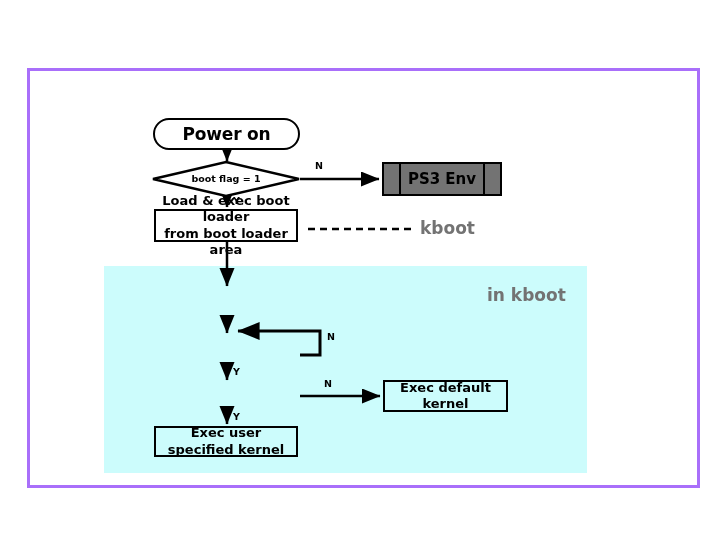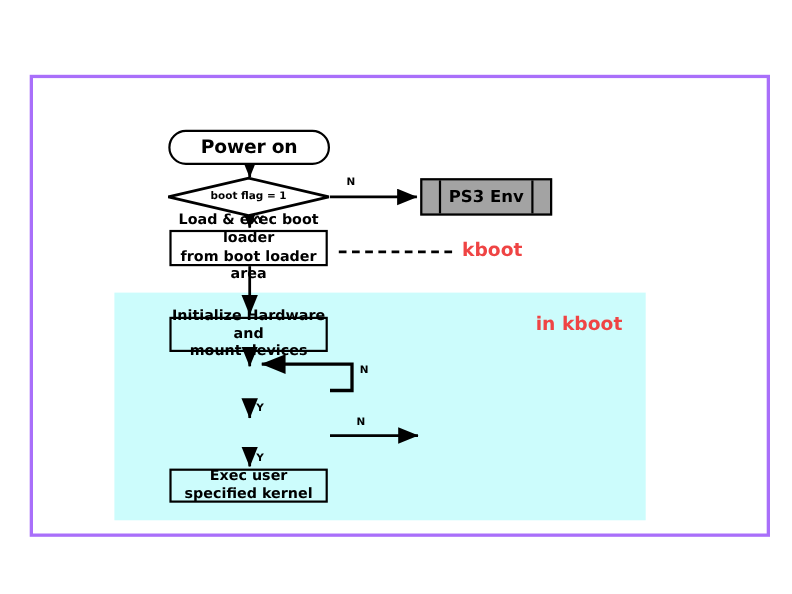--- a/index.html
+++ b/index.html
@@ -51,21 +51,21 @@
   .terminator {
     border: 2.5px solid #000000;
     border-radius: 999px;
     background: #ffffff;
     font-size: 17px;
     font-weight: bold;
     letter-spacing: -0.2px;
   }
   .predef {
     border: 2.5px solid #000000;
-    background: #a3a3a3;
+    background: #737373;
     font-size: 15px;
     font-weight: bold;
   }
   .predef .bar {
     position: absolute;
     top: 0;
     bottom: 0;
     width: 0;
     border-left: 2.5px solid #000000;
   }
@@ -97,21 +97,21 @@
   .branch-label {
     position: absolute;
     font-size: 9.5px;
     font-weight: bold;
     color: #000000;
   }
   .annot {
     position: absolute;
     font-size: 17px;
     font-weight: bold;
-    color: #ef4444;
+    color: #737373;
     white-space: nowrap;
   }
   #edges {
     position: absolute;
     left: 0;
     top: 0;
     width: 720px;
     height: 540px;
     pointer-events: none;
   }
@@ -174,29 +174,28 @@
 
   <div class="node proc" style="left:154px; top:209px; width:144px; height:33px; white-space:pre-line;">
     <span>Load &amp; exec boot loader
 from boot loader area</span>
   </div>
 
   <div class="annot" style="left:420px; top:218px;">kboot</div>
 
   <div class="annot" style="left:487px; top:285px;">in kboot</div>
 
-  <div class="node proc" style="left:154px; top:288px; width:144px; height:32px; white-space:pre-line;">
-    <span>Initialize Hardware and
-mount devices</span>
-  </div>
 
   <div class="branch-label" style="left:327px; top:331px;">N</div>
   <div class="branch-label" style="left:233px; top:366px;">Y</div>
 
   <div class="branch-label" style="left:324px; top:378px;">N</div>
   <div class="branch-label" style="left:233px; top:411px;">Y</div>
 
+  <div class="node proc" style="left:383px; top:380px; width:125px; height:32px;">
+    <span>Exec default kernel</span>
+  </div>
 
   <div class="node proc" style="left:154px; top:426px; width:144px; height:31px;">
     <span>Exec user specified kernel</span>
   </div>
 
 </div>
 
 </body></html>

